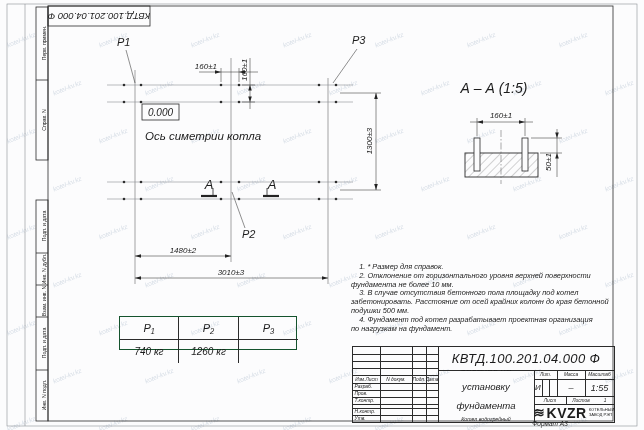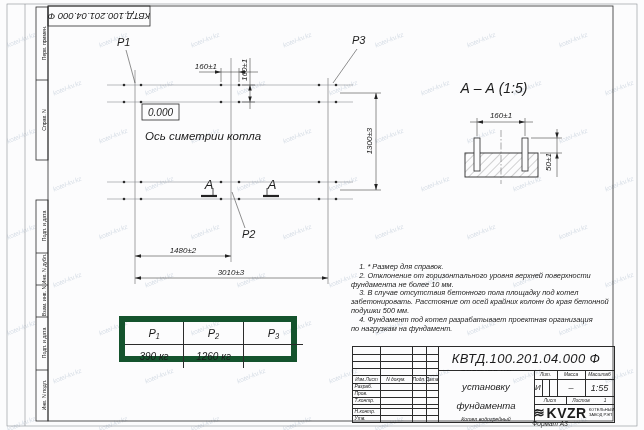--- a/index.html
+++ b/index.html
@@ -23,23 +23,23 @@
   .ti{font-style:italic;fill:#1c1c1c;}
   .tn{fill:#1c1c1c;}
   
   .notes{
     position:absolute;left:351px;top:263px;width:264px;z-index:2;
     font-size:7.4px;line-height:8.8px;font-style:italic;color:#222;
     white-space:pre-line;
   }
   
   .ptable{
-    position:absolute;left:119px;top:316px;width:178px;height:46px;z-index:2;
+    position:absolute;left:119px;top:316px;width:178px;height:34px;z-index:2;
     display:grid;grid-template-columns:59px 60px 59px;grid-template-rows:23px 23px;
-    border:6px solid #14532d;box-sizing:border-box;
+    border:1px solid #14532d;box-sizing:border-box;
   }
   .ptable div{
     border-right:1px solid #2b2b2b;border-bottom:1px solid #2b2b2b;
     display:flex;align-items:center;justify-content:center;
     font-style:italic;color:#1b1b1b;
   }
   .ptable div:nth-child(3n){border-right:none;}
   .ptable div:nth-child(n+4){border-bottom:none;}
   .ph{font-size:11px;}
   .pv{font-size:10px;}
@@ -295,21 +295,21 @@
 &nbsp;&nbsp;&nbsp;&nbsp;3. В случае отсутствия бетонного пола площадку под котел
 забетонировать. Расстояние от осей крайних колонн до края бетонной
 подушки 500 мм.
 &nbsp;&nbsp;&nbsp;&nbsp;4. Фундамент под котел разрабатывает проектная организация
 по нагрузкам на фундамент.</div>
 
   <div class="ptable">
     <div class="ph">P₁</div>
     <div class="ph">P₂</div>
     <div class="ph">P₃</div>
-    <div class="pv">390 кг</div>
+    <div class="pv">740 кг</div>
     <div class="pv">1260 кг</div>
   </div>
 
   <div class="tb">
 
     <div class="vl" style="left:27px;top:0;height:75px"></div>
     <div class="vl" style="left:59px;top:0;height:75px"></div>
     <div class="vl" style="left:73px;top:0;height:75px"></div>
     <div class="vl" style="left:85px;top:0;height:75px"></div>
     <div class="vl" style="left:181px;top:23px;height:52px"></div>

